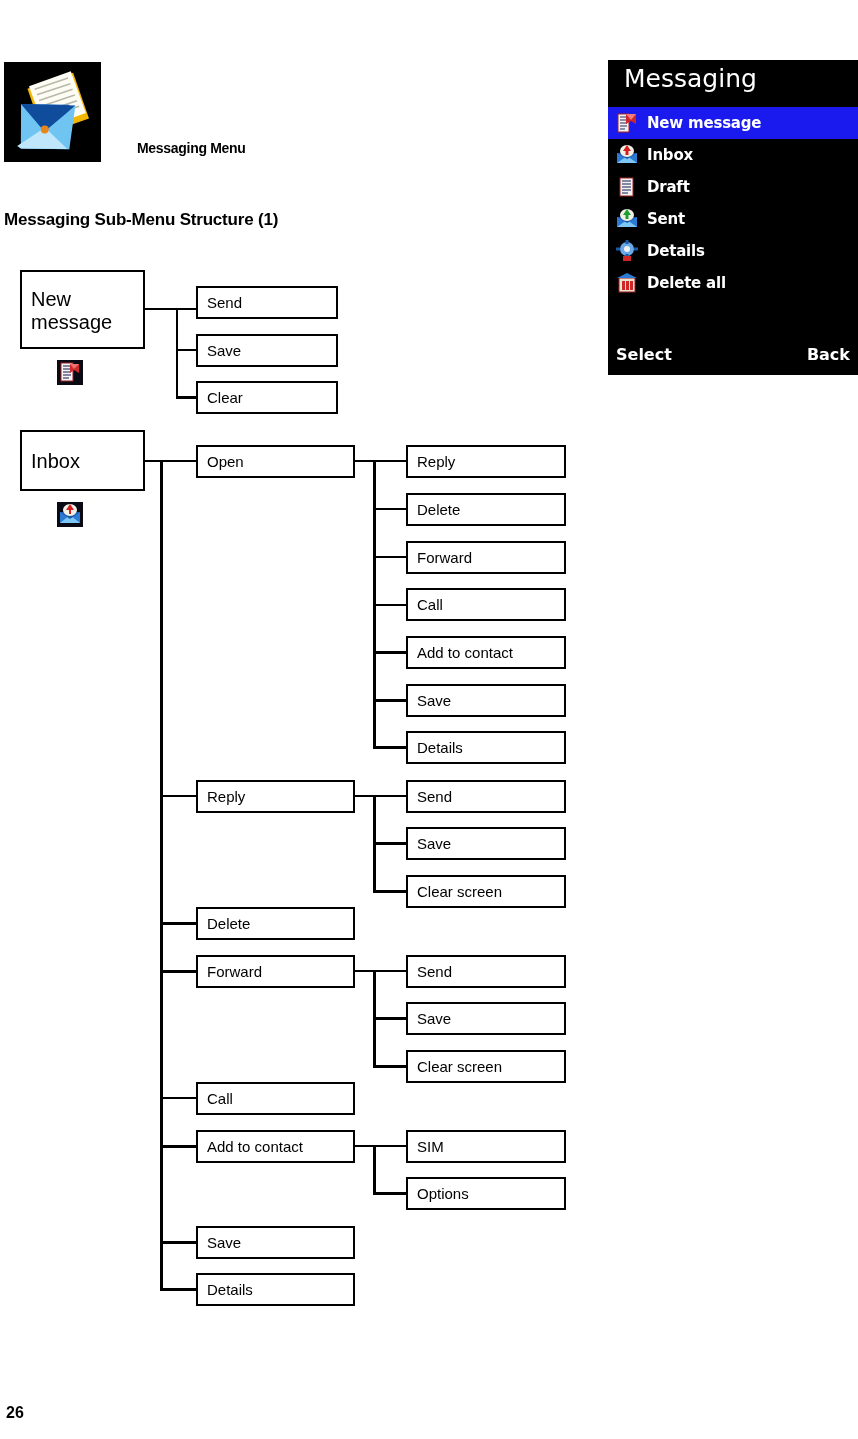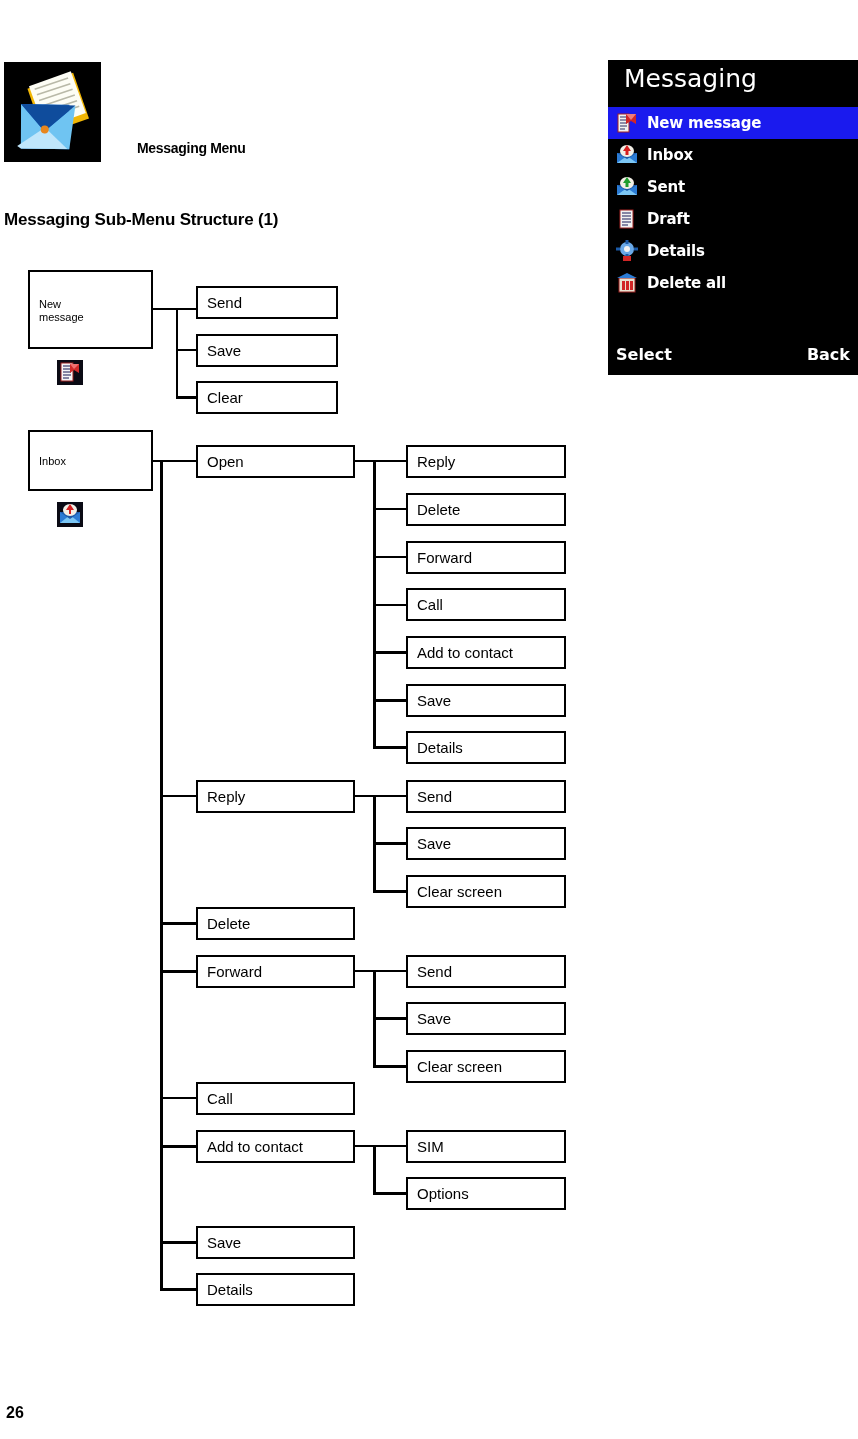--- a/index.html
+++ b/index.html
@@ -68,21 +68,21 @@
     background: #ffffff;
     font-size: 15px;
     line-height: 1.15;
     color: #000;
     padding-left: 9px;
     display: flex;
     flex-direction: column;
     justify-content: center;
     z-index: 3;
   }
-  .box.lvl1 { font-size: 11px; margin-left: 8px; }
+  .box.lvl1 { font-size: 20px; }
   .box .ln { display:block; }
 
   
   .ln-h, .ln-v {
     position: absolute;
     background: #000000;
     z-index: 1;
   }
   .ln-h { height: 2px; }
   .ln-v { width: 2px; }
@@ -396,44 +396,44 @@
             <ellipse cx="11" cy="7" rx="7" ry="6" fill="#f2efe6"></ellipse>
             <polygon points="11,1 15,7 12.5,7 12.5,11 9.5,11 9.5,7 7,7" fill="#d51f1f"></polygon>
           </svg>
         </span>
         <span>Inbox</span>
       </div>
 
       <div class="ph-item">
         <span class="ph-ico">
           <svg width="22" height="22" viewBox="0 0 22 22">
-            <polygon points="1,9 21,9 21,19 1,19" fill="#2b7bd4"></polygon>
-            <polygon points="1,19 11,12 21,19" fill="#7cc7f5"></polygon>
-            <polygon points="1,9 11,15 21,9" fill="#1b5aa8"></polygon>
-            <ellipse cx="11" cy="7" rx="7" ry="6" fill="#f2efe6"></ellipse>
-            <polygon points="11,1 15,7 12.5,7 12.5,11 9.5,11 9.5,7 7,7" fill="#1e9e2e"></polygon>
-          </svg>
-        </span>
-        <span>Sent</span>
-      </div>
-
-      <div class="ph-item">
-        <span class="ph-ico">
-          <svg width="22" height="22" viewBox="0 0 22 22">
             <rect x="4" y="2" width="13" height="18" fill="#f2f2f2" stroke="#a02323" stroke-width="1"></rect>
             <g stroke="#4b4b7a" stroke-width="1.3">
               <line x1="6" y1="5" x2="15" y2="5"></line>
               <line x1="6" y1="8" x2="15" y2="8"></line>
               <line x1="6" y1="11" x2="15" y2="11"></line>
               <line x1="6" y1="14" x2="15" y2="14"></line>
               <line x1="6" y1="17" x2="12" y2="17"></line>
             </g>
           </svg>
         </span>
         <span>Draft</span>
+      </div>
+
+      <div class="ph-item">
+        <span class="ph-ico">
+          <svg width="22" height="22" viewBox="0 0 22 22">
+            <polygon points="1,9 21,9 21,19 1,19" fill="#2b7bd4"></polygon>
+            <polygon points="1,19 11,12 21,19" fill="#7cc7f5"></polygon>
+            <polygon points="1,9 11,15 21,9" fill="#1b5aa8"></polygon>
+            <ellipse cx="11" cy="7" rx="7" ry="6" fill="#f2efe6"></ellipse>
+            <polygon points="11,1 15,7 12.5,7 12.5,11 9.5,11 9.5,7 7,7" fill="#1e9e2e"></polygon>
+          </svg>
+        </span>
+        <span>Sent</span>
       </div>
 
       <div class="ph-item">
         <span class="ph-ico">
           <svg width="22" height="22" viewBox="0 0 22 22">
             <circle cx="11" cy="9" r="7" fill="#6aa9e8"></circle>
             <circle cx="11" cy="9" r="3" fill="#f2f2f2"></circle>
             <g fill="#1b5aa8">
               <rect x="9.5" y="0" width="3" height="4"></rect>
               <rect x="9.5" y="14" width="3" height="4"></rect>

